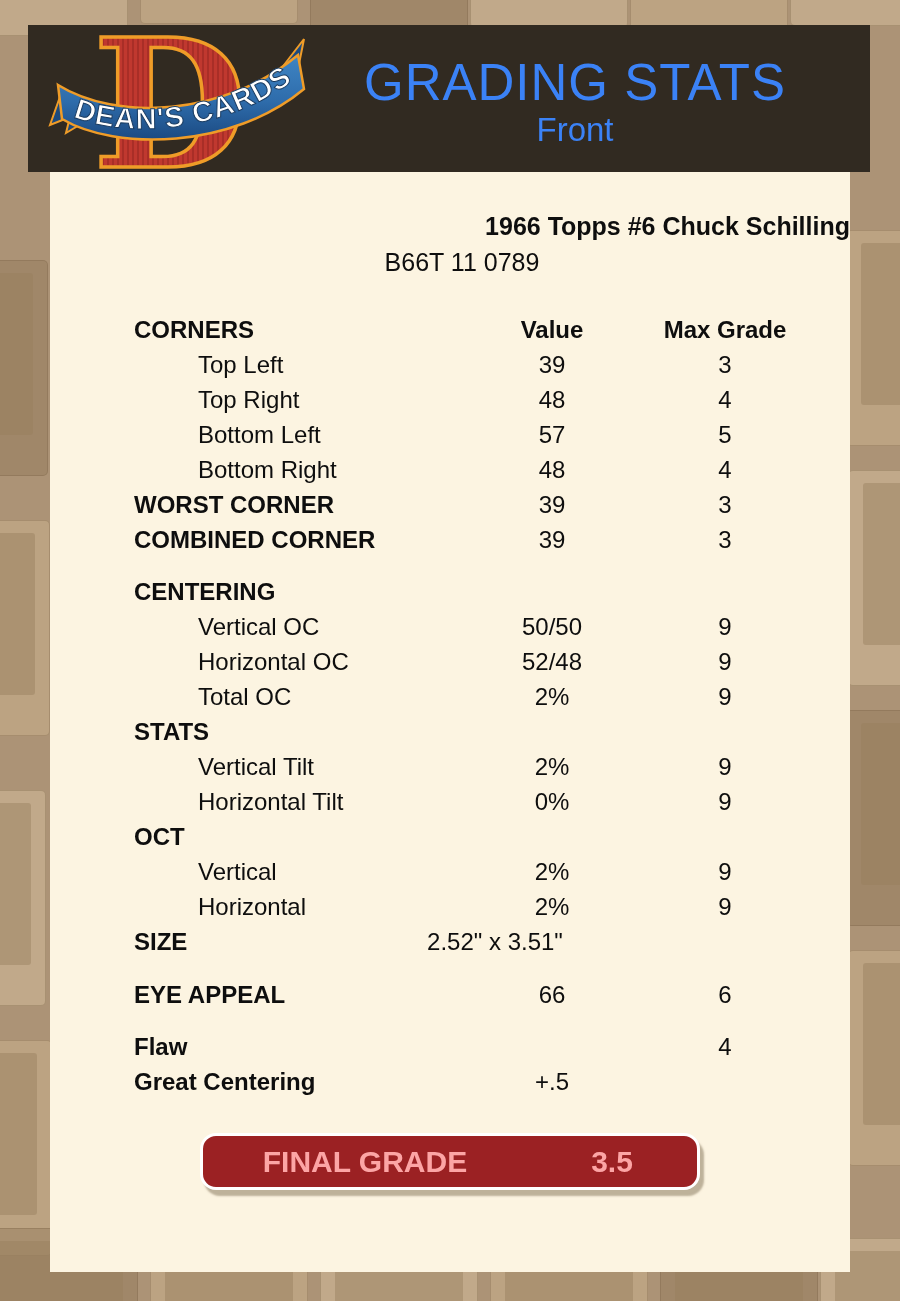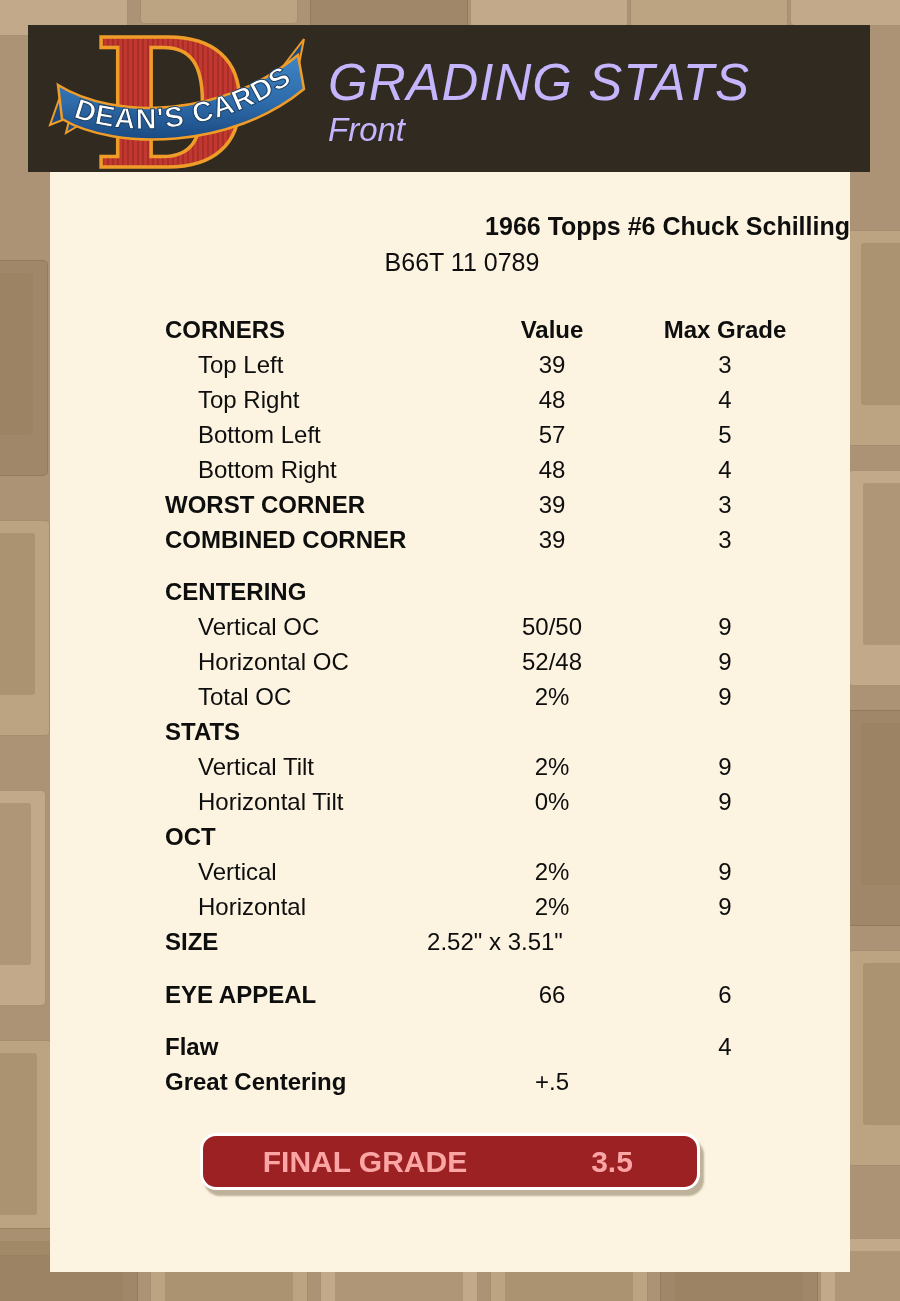--- a/index.html
+++ b/index.html
@@ -21,37 +21,37 @@
   }
   .bg-card.lt{background:rgba(214,192,158,.5);}
   .bg-card.dk{background:rgba(146,122,92,.45);}
 
   
   .header{
     position:absolute;left:28px;top:25px;width:842px;height:147px;
     background:#312a21;
   }
   .logo-svg{position:absolute;left:24px;top:4px;width:256px;height:142px;overflow:visible;}
-  .header-text{position:absolute;left:300px;right:48px;top:33px;color:#c4b5fd;font-style:italic;}
+  .header-text{position:absolute;left:300px;right:48px;top:33px;text-align:center;color:#3b82f6;}
   .header-title{font-size:51px;line-height:50px;letter-spacing:1px;font-weight:400;}
   .header-sub{font-size:33px;line-height:44px;font-weight:400;}
 
   
   .panel{
     position:absolute;left:50px;top:172px;width:800px;height:1100px;
     background:#fcf4e1;
   }
   .card-title{position:absolute;top:36px;left:0;width:100%;height:36px;line-height:36px;
     text-align:right;font-size:25px;font-weight:bold;}
   .card-id{position:absolute;top:72px;left:0;width:100%;height:36px;line-height:36px;
     text-align:center;font-size:25px;margin-left:12px;}
 
   .gtable{position:absolute;top:140px;left:0;width:100%;}
   .trow{position:relative;height:35px;line-height:35px;font-size:24px;}
-  .trow .lbl{position:absolute;left:115px;white-space:nowrap;}
+  .trow .lbl{position:absolute;left:84px;white-space:nowrap;}
   .trow.indent .lbl{left:148px;}
   .trow .val{position:absolute;left:352px;width:300px;text-align:center;white-space:nowrap;}
   .trow .max{position:absolute;left:550px;width:250px;text-align:center;white-space:nowrap;}
   .trow.bold .lbl{font-weight:bold;}
   .trow.allbold .lbl,.trow.allbold .val,.trow.allbold .max{font-weight:bold;}
   .trow.size-row .val{left:295px;}
   .gap17{margin-top:17px;}
   .gap18{margin-top:18px;}
 
   

